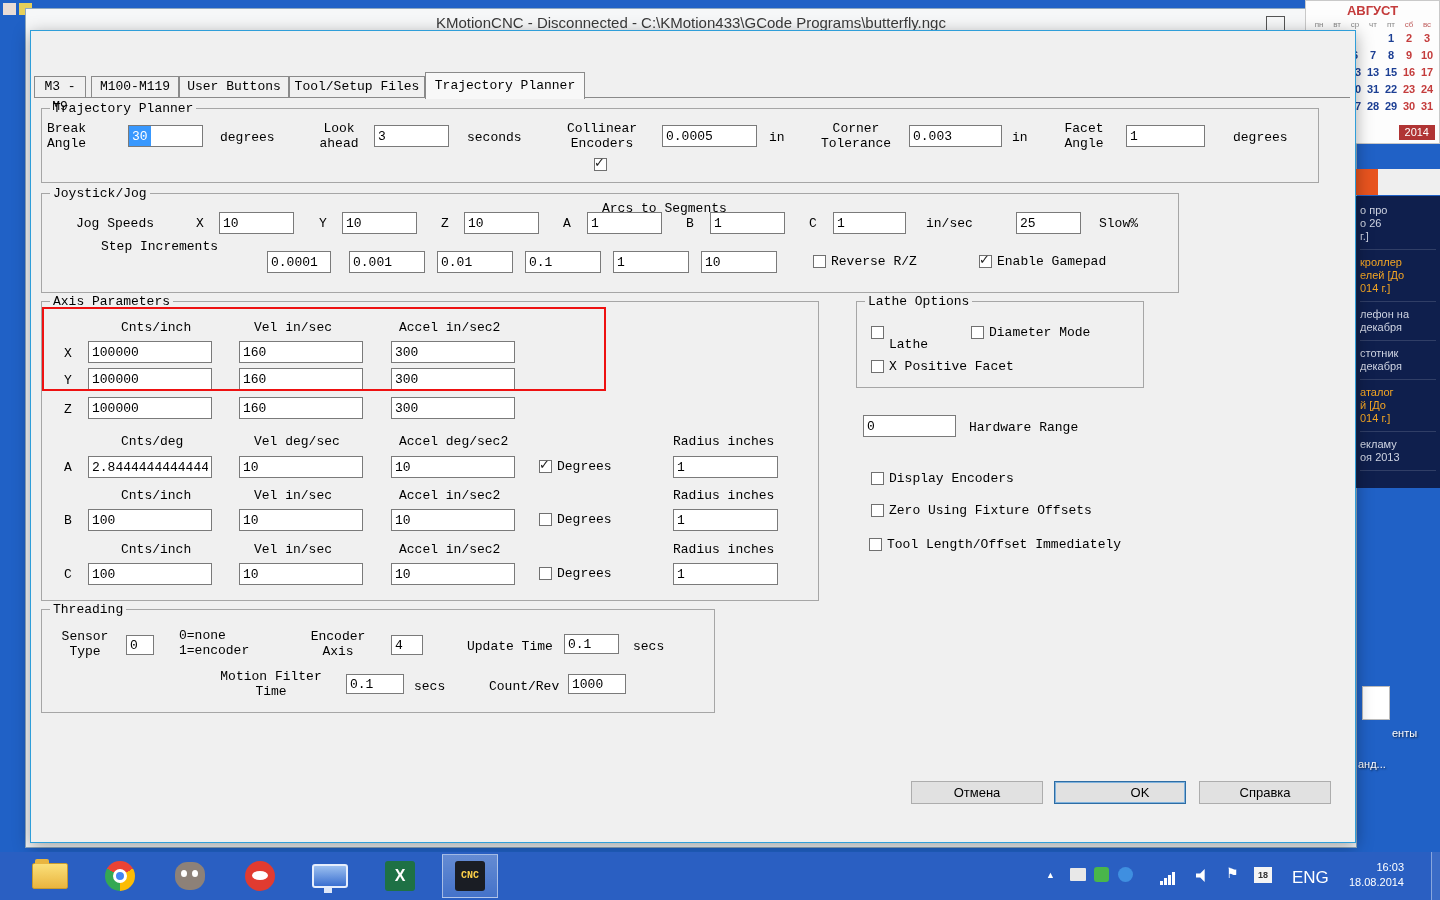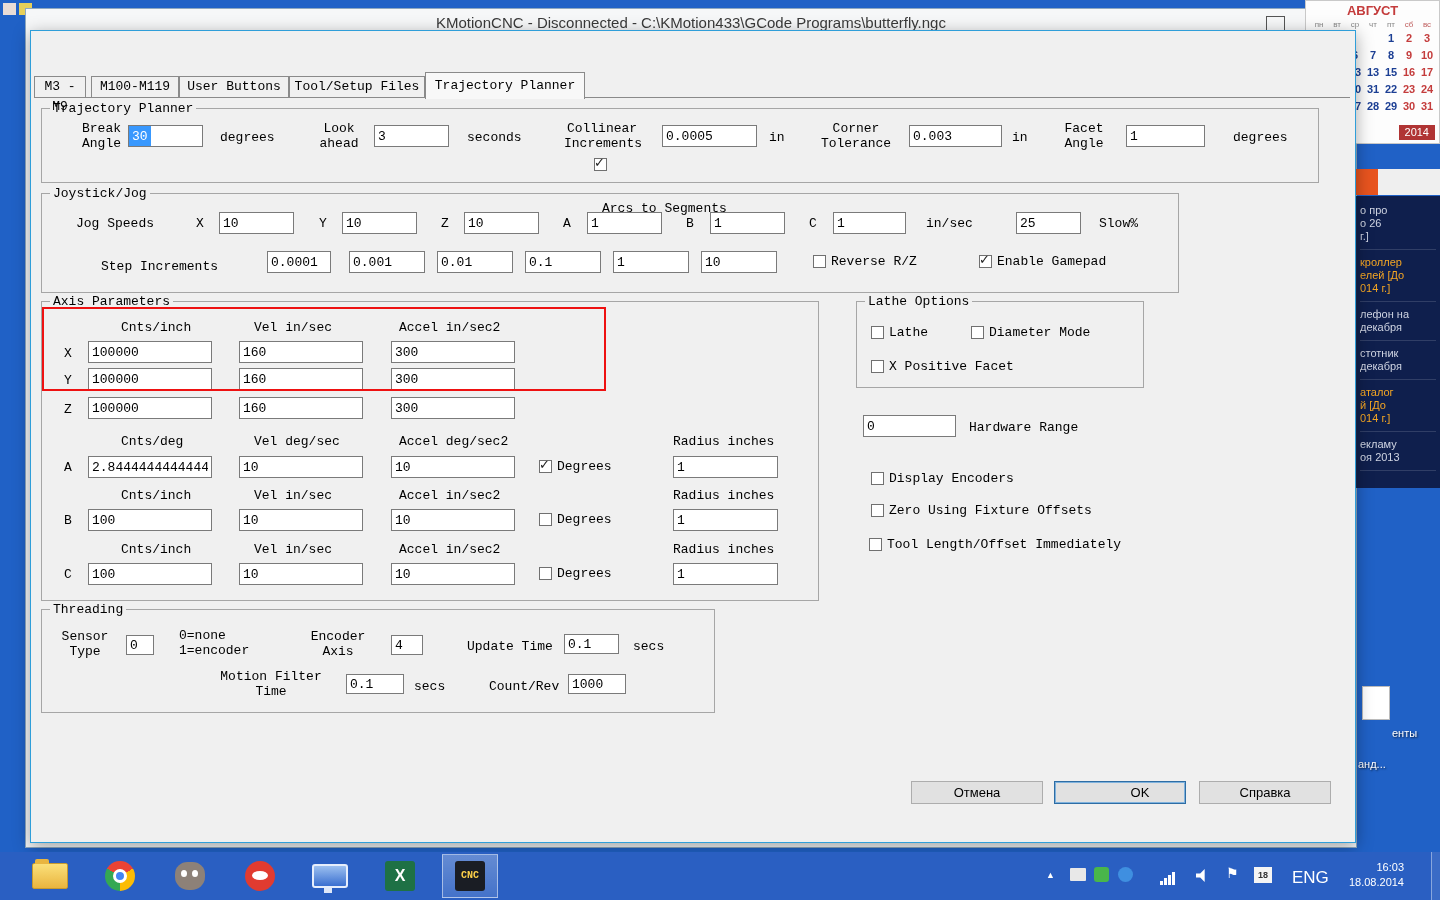--- a/index.html
+++ b/index.html
@@ -194,30 +194,30 @@
     <div class="tab" style="left:3px;width:52px;">M3 - M9</div>
     <div class="tab" style="left:60px;width:88px;">M100-M119</div>
     <div class="tab" style="left:148px;width:110px;">User Buttons</div>
     <div class="tab" style="left:258px;width:136px;">Tool/Setup Files</div>
     <div class="tab active" style="left:394px;width:160px;">Trajectory Planner</div>
     <div class="tabline"></div>
 
     <div class="group" style="left:10px;top:77px;width:1276px;height:73px;">
       <span class="legend">Trajectory Planner</span>
     </div>
-    <div class="lbl" style="left:30px;top:90px;width:60px;text-align:right;">Break
+    <div class="lbl" style="left:16px;top:90px;width:60px;text-align:left;">Break
 Angle</div>
     <input class="inp sel" style="left: 97px; top: 94px; width: 75px;" value="30">
     <div class="lbl" style="left:189px;top:99px;">degrees</div>
     <div class="lbl" style="left:283px;top:90px;width:50px;text-align:center;">Look
 ahead</div>
     <input class="inp" style="left: 343px; top: 94px; width: 75px;" value="3">
     <div class="lbl" style="left:436px;top:99px;">seconds</div>
     <div class="lbl" style="left:533px;top:90px;width:76px;text-align:center;">Collinear
-Increments</div>
+Encoders</div>
     <input class="inp" style="left: 631px; top: 94px; width: 95px;" value="0.0005">
     <div class="lbl" style="left:738px;top:99px;">in</div>
     <div class="lbl" style="left:789px;top:90px;width:72px;text-align:center;">Corner
 Tolerance</div>
     <input class="inp" style="left: 878px; top: 94px; width: 93px;" value="0.003">
     <div class="lbl" style="left:981px;top:99px;">in</div>
     <div class="lbl" style="left:1029px;top:90px;width:48px;text-align:center;">Facet
 Angle</div>
     <input class="inp" style="left: 1095px; top: 94px; width: 79px;" value="1">
     <div class="lbl" style="left:1202px;top:99px;">degrees</div>
@@ -236,21 +236,21 @@
     <input class="inp" style="left: 433px; top: 181px; width: 75px;" value="10">
     <div class="lbl" style="left:532px;top:185px;">A</div>
     <input class="inp" style="left: 556px; top: 181px; width: 75px;" value="1">
     <div class="lbl" style="left:655px;top:185px;">B</div>
     <input class="inp" style="left: 679px; top: 181px; width: 75px;" value="1">
     <div class="lbl" style="left:778px;top:185px;">C</div>
     <input class="inp" style="left: 802px; top: 181px; width: 73px;" value="1">
     <div class="lbl" style="left:895px;top:185px;">in/sec</div>
     <input class="inp" style="left: 985px; top: 181px; width: 65px;" value="25">
     <div class="lbl" style="left:1068px;top:185px;">Slow%</div>
-    <div class="lbl" style="left:70px;top:228px;">Step Increments</div>
+    <div class="lbl" style="left:70px;top:208px;">Step Increments</div>
     <input class="inp" style="left: 236px; top: 220px; width: 64px;" value="0.0001">
     <input class="inp" style="left: 318px; top: 220px; width: 76px;" value="0.001">
     <input class="inp" style="left: 406px; top: 220px; width: 76px;" value="0.01">
     <input class="inp" style="left: 494px; top: 220px; width: 76px;" value="0.1">
     <input class="inp" style="left: 582px; top: 220px; width: 76px;" value="1">
     <input class="inp" style="left: 670px; top: 220px; width: 76px;" value="10">
     <span class="cb" style="left:782px;top:224px;"></span>
     <div class="lbl" style="left:800px;top:223px;">Reverse R/Z</div>
     <span class="cb checked" style="left:948px;top:224px;"></span>
     <div class="lbl" style="left:966px;top:223px;">Enable Gamepad</div>
@@ -310,21 +310,21 @@
     <span class="cb" style="left:508px;top:536px;"></span>
     <div class="lbl" style="left:526px;top:535px;">Degrees</div>
     <input class="inp" style="left: 642px; top: 532px; width: 105px;" value="1">
 
     <div id="anno"></div>
 
     <div class="group" style="left:825px;top:270px;width:286px;height:85px;">
       <span class="legend">Lathe Options</span>
     </div>
     <span class="cb" style="left:840px;top:295px;"></span>
-    <div class="lbl" style="left:858px;top:294px;">Lathe</div>
+    <div class="lbl" style="left:858px;top:306px;">Lathe</div>
     <span class="cb" style="left:940px;top:295px;"></span>
     <div class="lbl" style="left:958px;top:294px;">Diameter Mode</div>
     <span class="cb" style="left:840px;top:329px;"></span>
     <div class="lbl" style="left:858px;top:328px;">X Positive Facet</div>
 
     <input class="inp" style="left: 832px; top: 384px; width: 93px;" value="0">
     <div class="lbl" style="left:938px;top:389px;">Hardware Range</div>
 
     <span class="cb" style="left:840px;top:441px;"></span>
     <div class="lbl" style="left:858px;top:440px;">Display Encoders</div>

